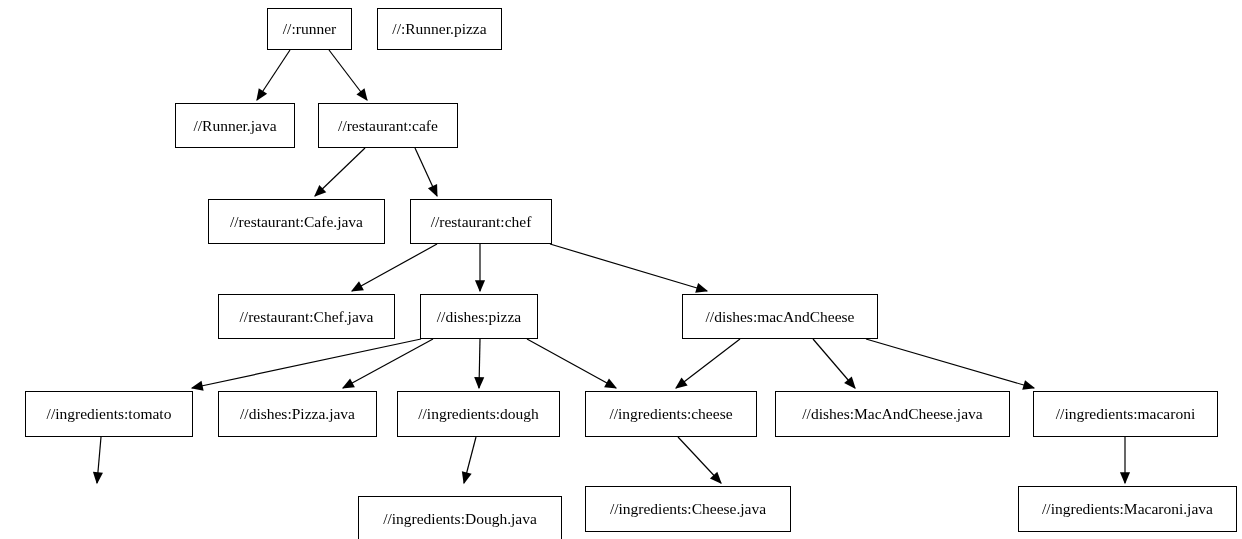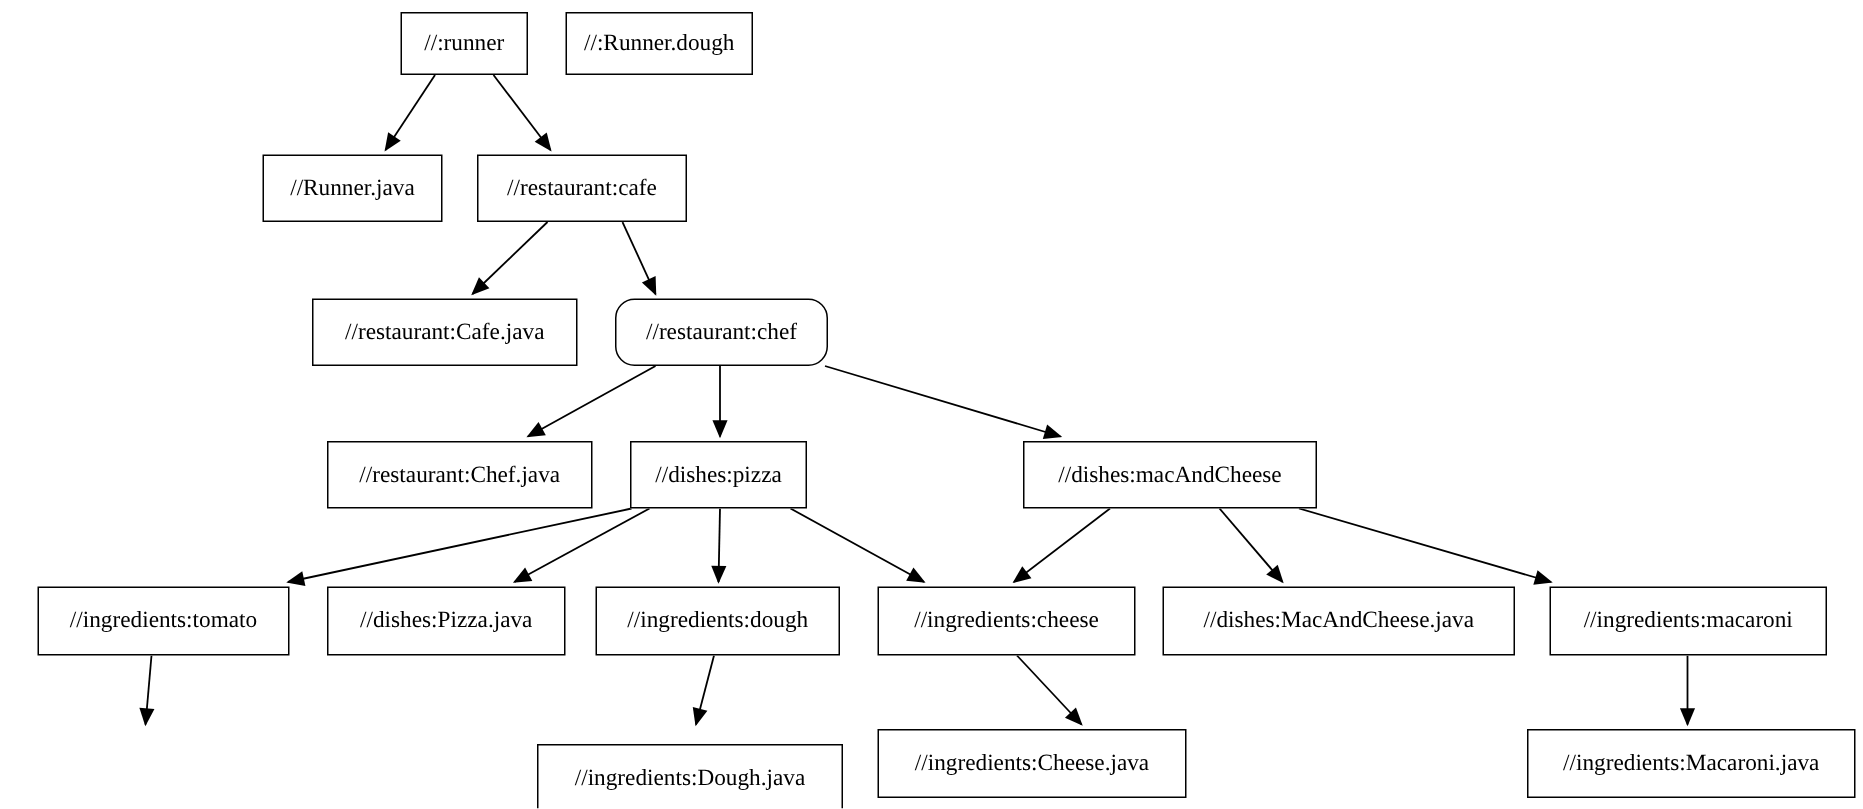--- a/index.html
+++ b/index.html
@@ -66,27 +66,27 @@
     <line x1="740" y1="339" x2="676" y2="388" marker-end="url(#arrow)"></line>
     <line x1="813" y1="339" x2="855" y2="388" marker-end="url(#arrow)"></line>
     <line x1="866" y1="339" x2="1034" y2="388" marker-end="url(#arrow)"></line>
     <line x1="101" y1="437" x2="97" y2="483" marker-end="url(#arrow)"></line>
     <line x1="476" y1="437" x2="464" y2="483" marker-end="url(#arrow)"></line>
     <line x1="678" y1="437" x2="721" y2="483" marker-end="url(#arrow)"></line>
     <line x1="1125" y1="437" x2="1125" y2="483" marker-end="url(#arrow)"></line>
   </svg>
 
   <div class="node" style="left:267px; top:8px;   width:85px;  height:42px;">//:runner</div>
-  <div class="node" style="left:377px; top:8px;   width:125px; height:42px;">//:Runner.dough</div>
+  <div class="node" style="left:377px; top:8px;   width:125px; height:42px;">//:Runner.pizza</div>
 
   <div class="node" style="left:175px; top:103px; width:120px; height:45px;">//Runner.java</div>
   <div class="node" style="left:318px; top:103px; width:140px; height:45px;">//restaurant:cafe</div>
 
   <div class="node" style="left:208px; top:199px; width:177px; height:45px;">//restaurant:Cafe.java</div>
-  <div class="node" style="left:410px; top:199px; width:142px; height:45px;border-radius:13px;">//restaurant:chef</div>
+  <div class="node" style="left:410px; top:199px; width:142px; height:45px;">//restaurant:chef</div>
 
   <div class="node" style="left:218px; top:294px; width:177px; height:45px;">//restaurant:Chef.java</div>
   <div class="node" style="left:420px; top:294px; width:118px; height:45px;">//dishes:pizza</div>
   <div class="node" style="left:682px; top:294px; width:196px; height:45px;">//dishes:macAndCheese</div>
 
   <div class="node" style="left:25px;   top:391px; width:168px; height:46px;">//ingredients:tomato</div>
   <div class="node" style="left:218px;  top:391px; width:159px; height:46px;">//dishes:Pizza.java</div>
   <div class="node" style="left:397px;  top:391px; width:163px; height:46px;">//ingredients:dough</div>
   <div class="node" style="left:585px;  top:391px; width:172px; height:46px;">//ingredients:cheese</div>
   <div class="node" style="left:775px;  top:391px; width:235px; height:46px;text-align:center;">//dishes:MacAndCheese.java</div>

